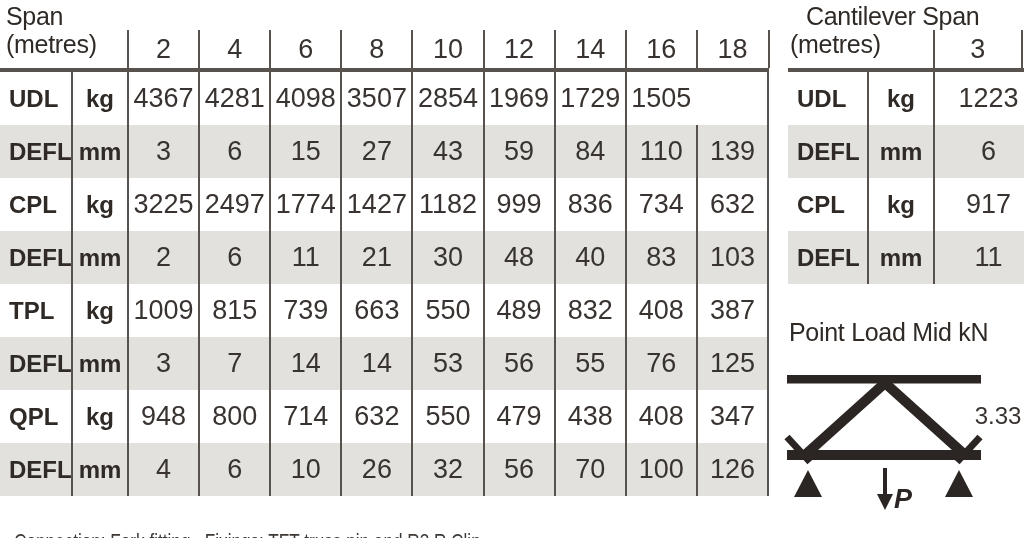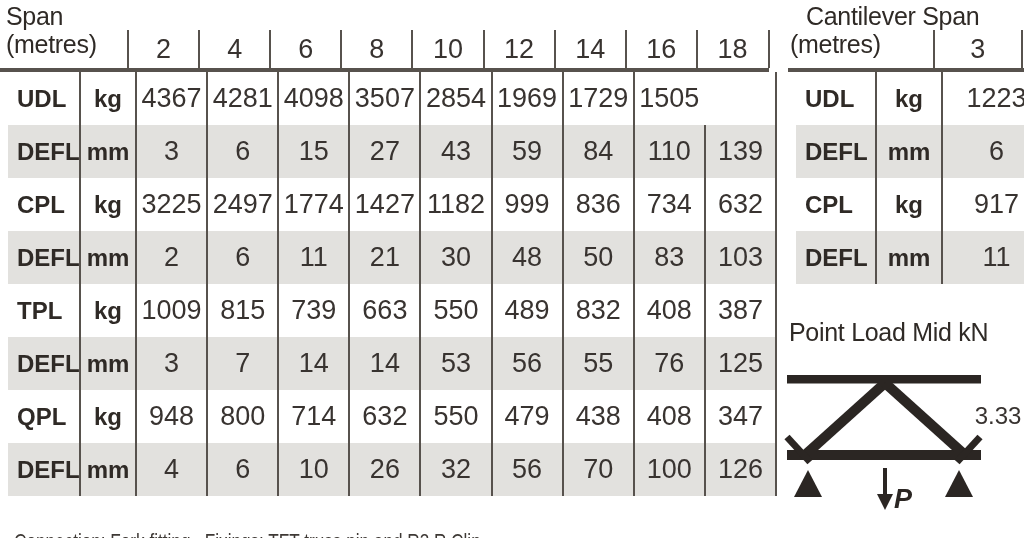--- a/index.html
+++ b/index.html
@@ -18,21 +18,21 @@
   .hdr { display:flex; top:30px; height:38px; border-right:2.5px solid var(--line); }
   .hcell { width:71.11px; display:flex; align-items:center; justify-content:center;
            border-left:2.5px solid var(--line); font-size:27px; }
   .hdr-r { left:933px; width:89.5px; border-left:2.5px solid var(--line); }
   .hdr-r .hcell-r { width:87px; display:flex; align-items:center; justify-content:center; font-size:27px; }
 
   
   .rule { top:68px; height:4px; background:var(--line); }
 
   
-  .rowsbox { top:72px;padding-left:8px; }
+  .rowsbox { top:72px; }
   .row { display:flex; height:53px; border-right:2.5px solid var(--line); }
   .row:nth-of-type(even) { background:var(--stripe); }
   .cell { display:flex; align-items:center; justify-content:center; font-size:27px; }
   .lbl  { width:71px;  justify-content:flex-start; padding-left:9px; font-weight:bold; font-size:24px; color:var(--head); }
   .unit { width:56px;  border-left:2.5px solid var(--line); font-weight:bold; font-size:24px; color:var(--head); }
   .val  { width:71.11px; border-left:2.5px solid var(--line); }
   .r-lbl  { width:79px; justify-content:flex-start; padding-left:9px; font-weight:bold; font-size:24px; color:var(--head); }
   .r-unit { width:66px; border-left:2.5px solid var(--line); font-weight:bold; font-size:24px; color:var(--head); }
   .r-val  { width:109px; border-left:2.5px solid var(--line); }
 
@@ -122,21 +122,21 @@
 
     <div class="row">
       <div class="cell lbl">DEFL</div>
       <div class="cell unit">mm</div>
       <div class="cell val">2</div>
       <div class="cell val">6</div>
       <div class="cell val">11</div>
       <div class="cell val">21</div>
       <div class="cell val">30</div>
       <div class="cell val">48</div>
-      <div class="cell val">50</div>
+      <div class="cell val">40</div>
       <div class="cell val">83</div>
       <div class="cell val">103</div>
     </div>
 
     <div class="row">
       <div class="cell lbl">TPL</div>
       <div class="cell unit">kg</div>
       <div class="cell val">1009</div>
       <div class="cell val">815</div>
       <div class="cell val">739</div>

